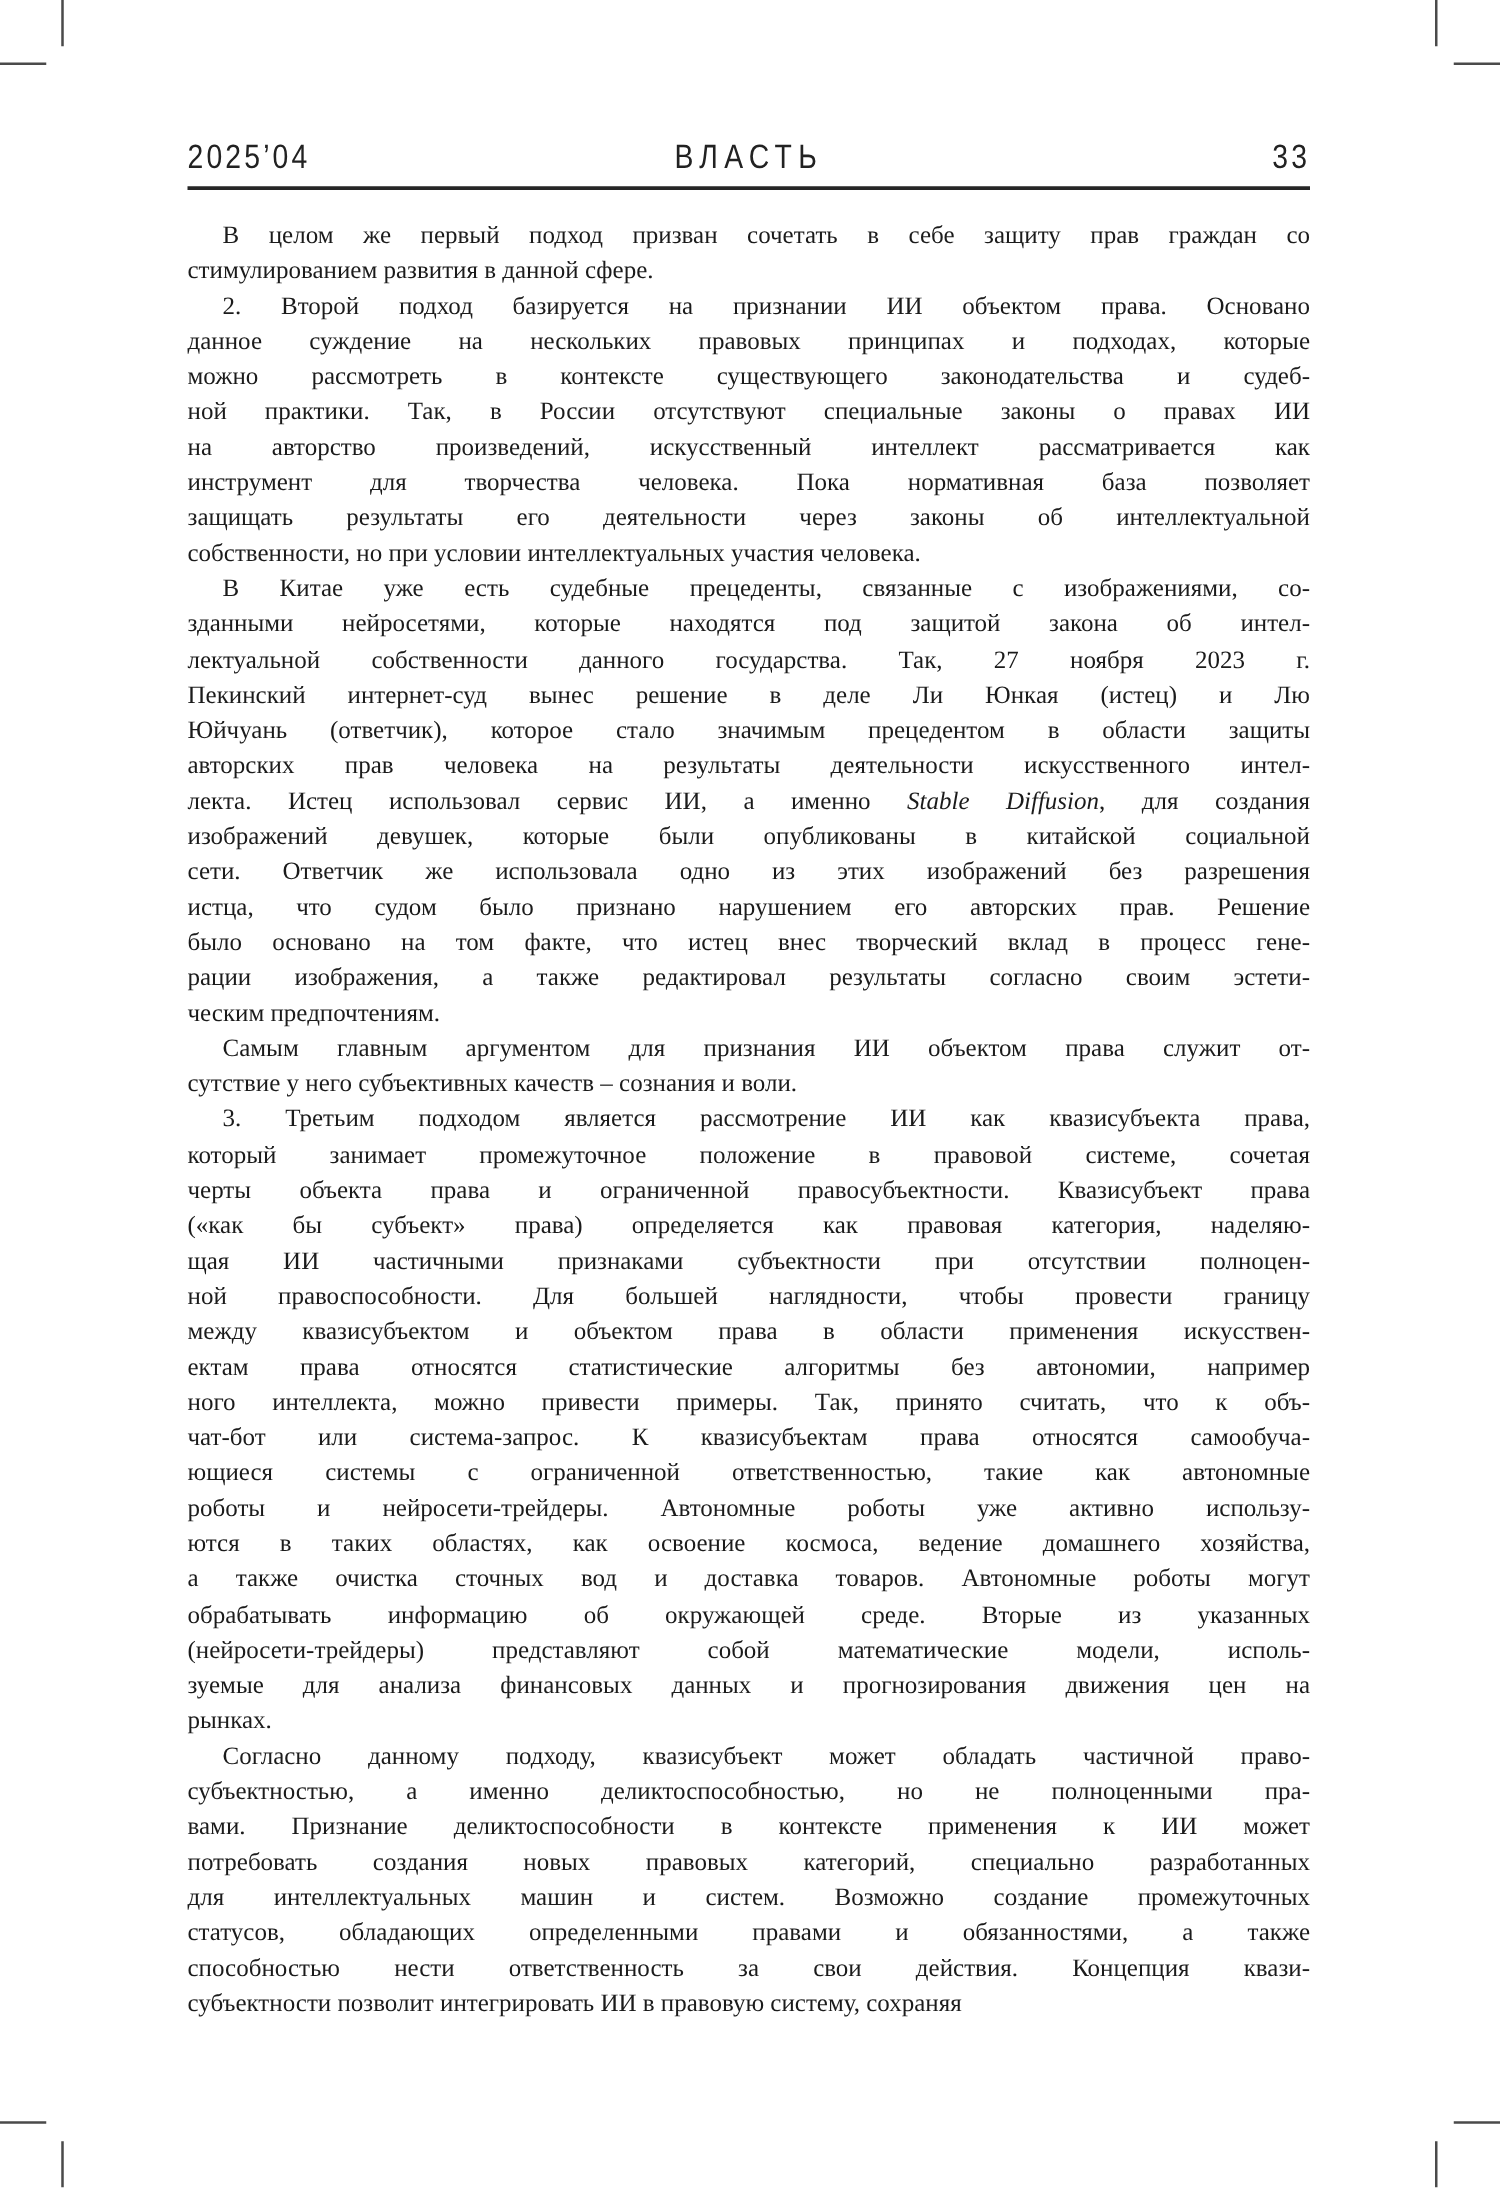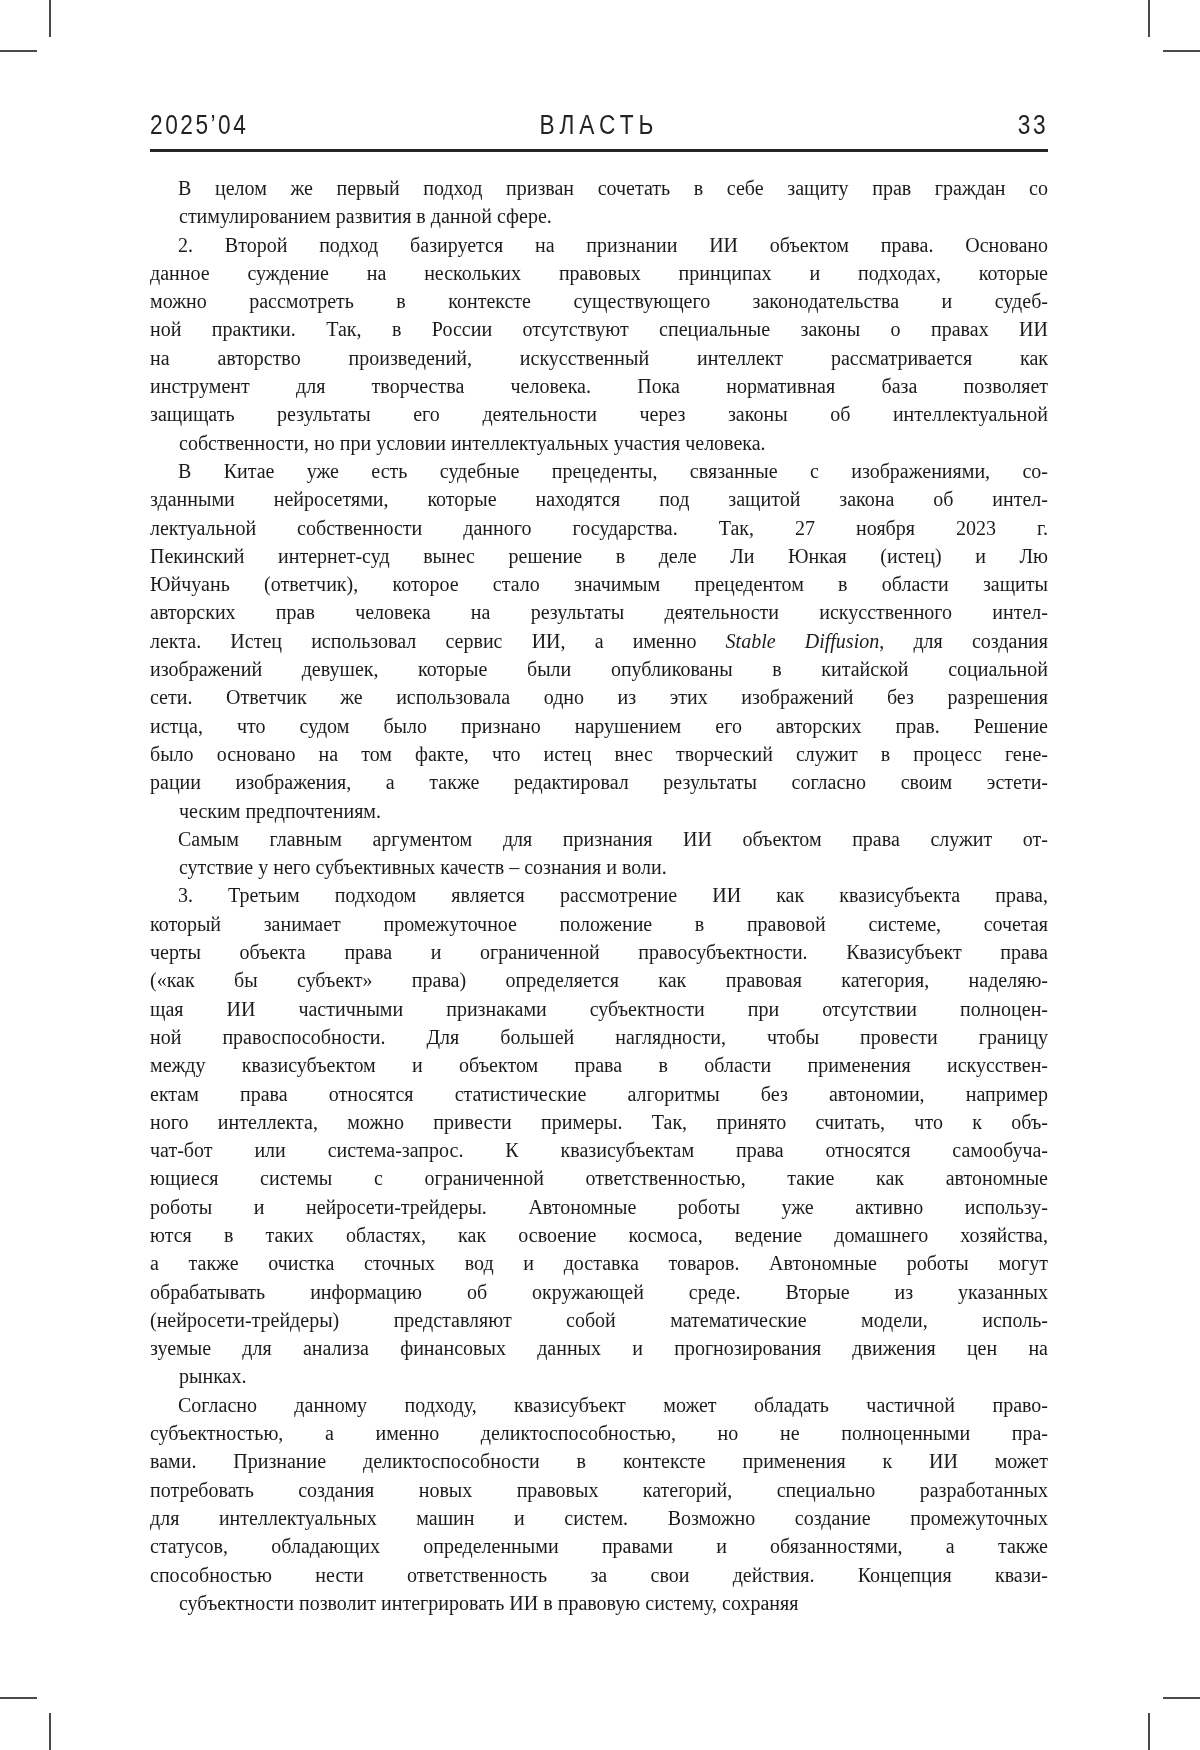--- a/index.html
+++ b/index.html
@@ -58,21 +58,21 @@
   .paragraph { margin: 0; padding: 0; }
   .line {
     font-size: 20px;
     line-height: 28.3px;
     height: 28.3px;
     text-align: justify;
     text-align-last: justify;
     overflow: visible;
     white-space: normal;
   }
-  .line.last { text-align: left; text-align-last: left; margin-left: 29px; }
+  .line.last { text-align: left; text-align-last: left; }
   .line.first { text-indent: 28px; }
   .line i { font-style: italic; }
 </style>
 </head>
 <body>
 
 <div id="page">
 
   <div class="crop v tl-v"></div>
   <div class="crop h tl-h"></div>
@@ -109,21 +109,21 @@
         <div class="line first">В Китае уже есть судебные прецеденты, связанные с изображениями, со-</div>
         <div class="line">зданными нейросетями, которые находятся под защитой закона об интел-</div>
         <div class="line">лектуальной собственности данного государства. Так, 27 ноября 2023 г.</div>
         <div class="line">Пекинский интернет-суд вынес решение в деле Ли Юнкая (истец) и Лю</div>
         <div class="line">Юйчуань (ответчик), которое стало значимым прецедентом в области защиты</div>
         <div class="line">авторских прав человека на результаты деятельности искусственного интел-</div>
         <div class="line">лекта. Истец использовал сервис ИИ, а именно <i>Stable Diffusion</i>, для создания</div>
         <div class="line">изображений девушек, которые были опубликованы в китайской социальной</div>
         <div class="line">сети. Ответчик же использовала одно из этих изображений без разрешения</div>
         <div class="line">истца, что судом было признано нарушением его авторских прав. Решение</div>
-        <div class="line">было основано на том факте, что истец внес творческий служит в процесс гене-</div>
+        <div class="line">было основано на том факте, что истец внес творческий вклад в процесс гене-</div>
         <div class="line">рации изображения, а также редактировал результаты согласно своим эстети-</div>
         <div class="line last">ческим предпочтениям.</div>
       </div>
       <div class="paragraph">
         <div class="line first">Самым главным аргументом для признания ИИ объектом права служит от-</div>
         <div class="line last">сутствие у него субъективных качеств – сознания и воли.</div>
       </div>
       <div class="paragraph">
         <div class="line first">3. Третьим подходом является рассмотрение ИИ как квазисубъекта права,</div>
         <div class="line">который занимает промежуточное положение в правовой системе, сочетая</div>

